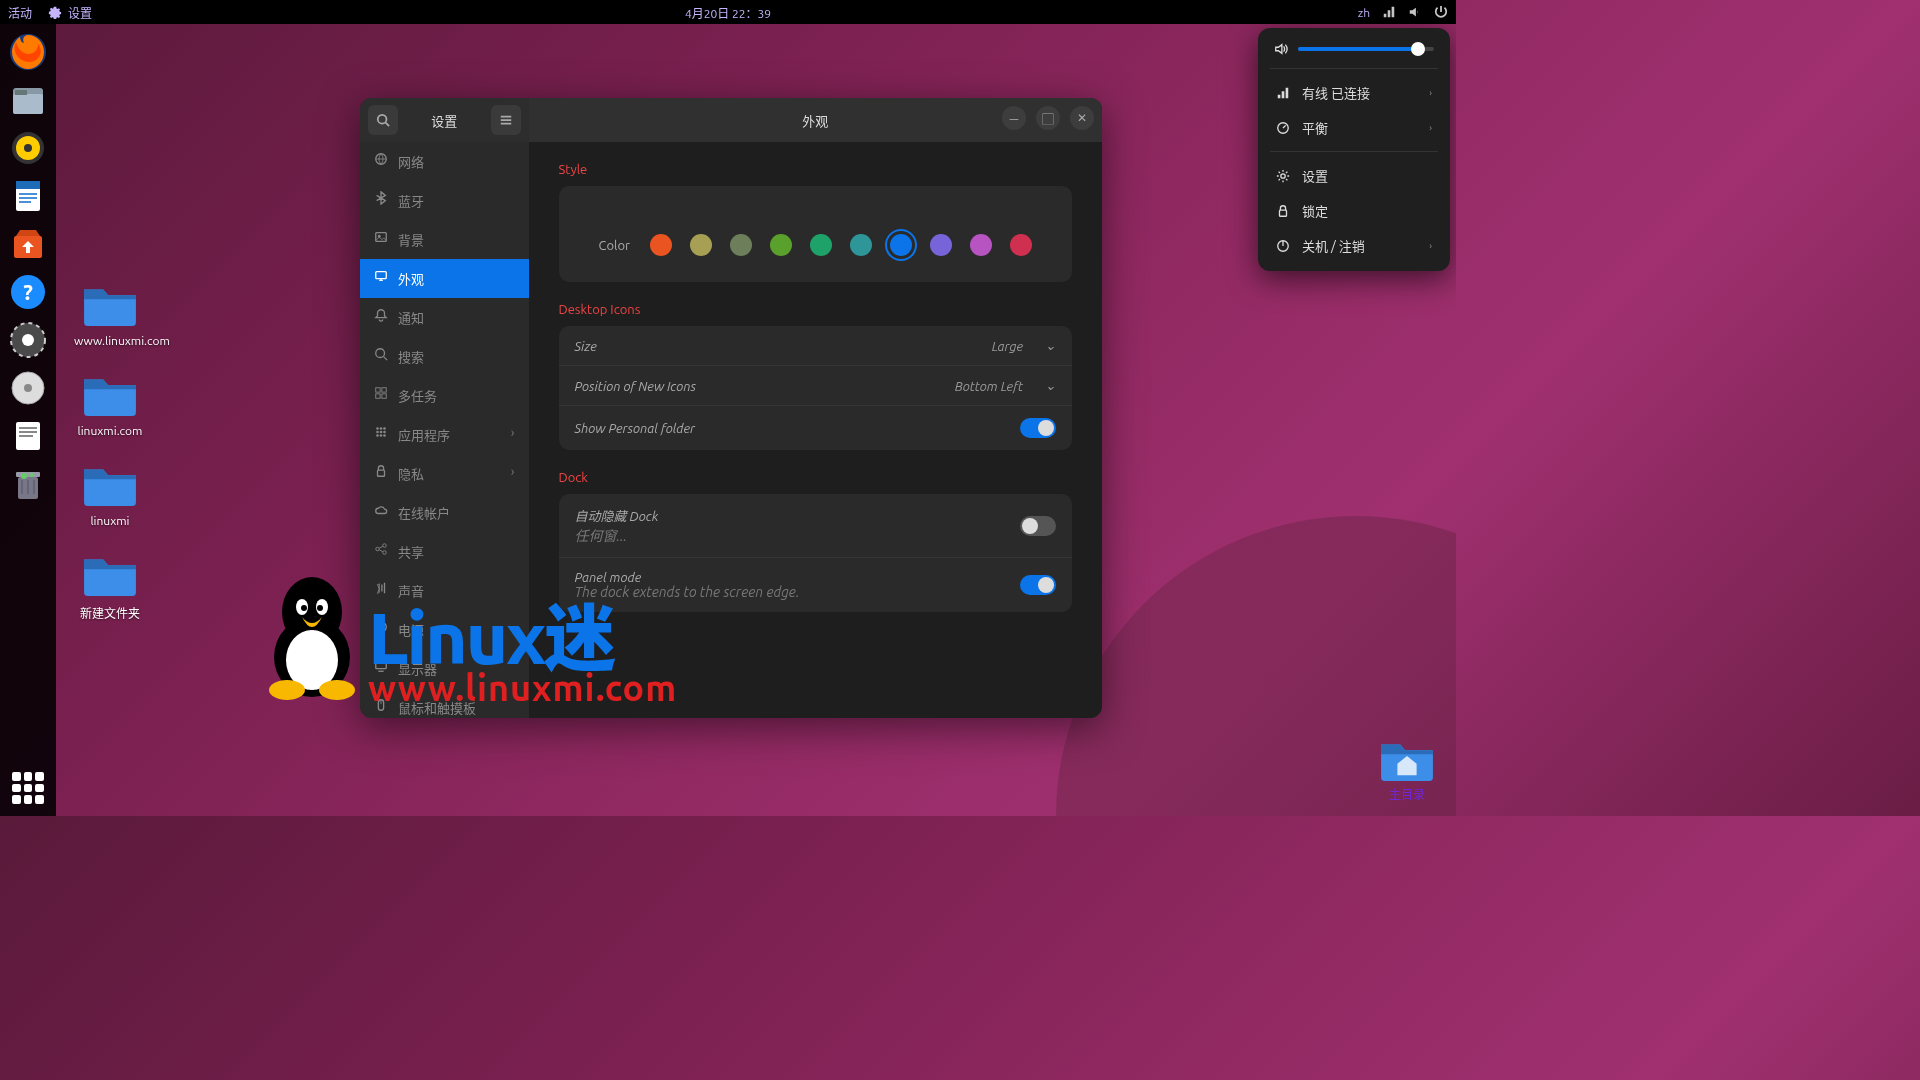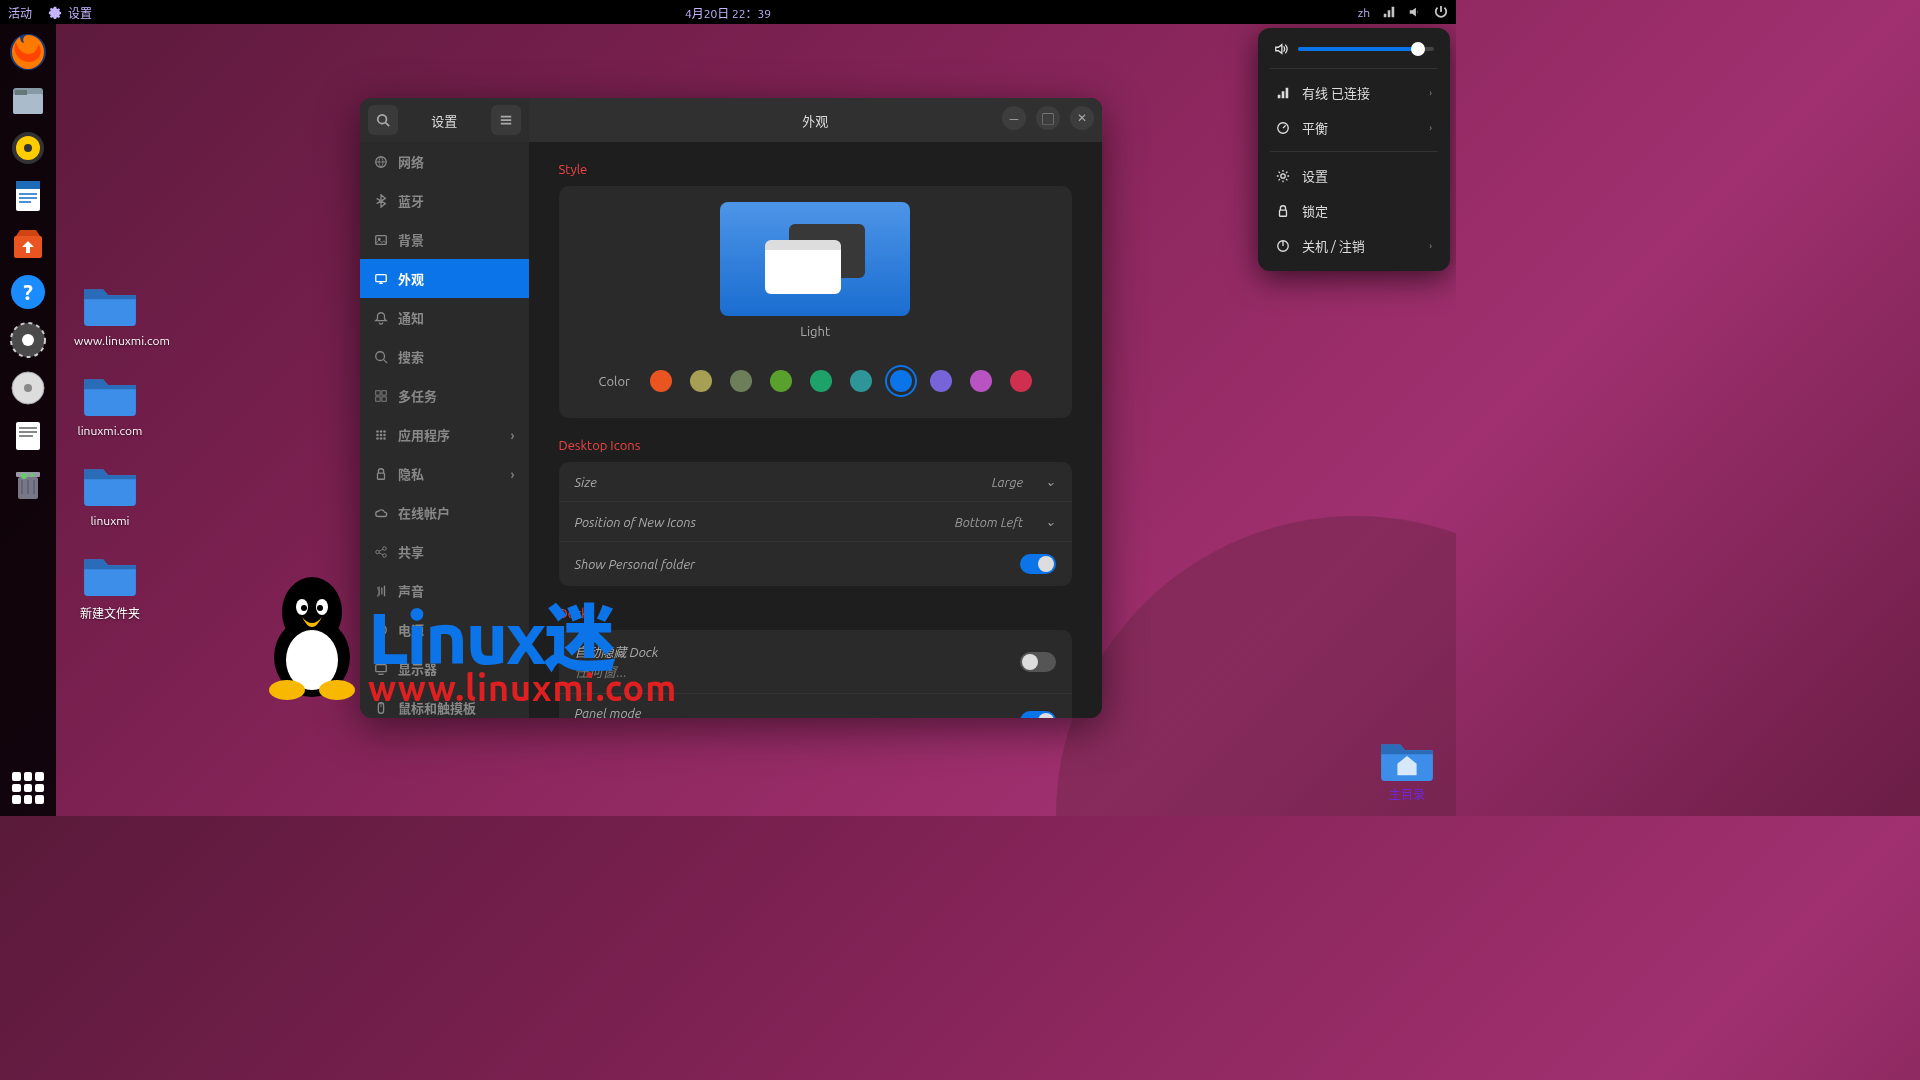--- a/index.html
+++ b/index.html
@@ -27,21 +27,21 @@
 .desktop-icon .folder { width: 58px; height: 48px; margin: 0 auto 4px; }
 .desktop-icon .label { text-shadow: 0 1px 2px rgba(0,0,0,0.6); white-space: nowrap; }
 
 
 .window { position: absolute; left: 360px; top: 98px; width: 742px; height: 620px; background: #303030; border-radius: 12px; overflow: hidden; box-shadow: 0 10px 40px rgba(0,0,0,0.5); display: flex; z-index: 60; }
 .win-sidebar { width: 184px; background: #2a2a2a; display: flex; flex-direction: column; }
 .win-sidebar-header { height: 44px; display: flex; align-items: center; justify-content: space-between; padding: 0 8px; background: #2d2d2d; }
 .hdr-btn { width: 30px; height: 30px; border-radius: 6px; background: #3a3a3a; display: flex; align-items: center; justify-content: center; cursor: pointer; }
 .win-sidebar-title { color: #ddd; font-size: 13px; flex: 1; text-align: center; }
 .sidebar-list { overflow-y: auto; flex: 1; }
-.sidebar-item { display: flex; align-items: center; padding: 10px 14px; color: #888; font-size: 13px; cursor: pointer; gap: 10px; font-weight: bold; }
+.sidebar-item { display: flex; padding: 10px 14px; color: #888; font-size: 13px; cursor: pointer; gap: 10px; }
 .sidebar-item.active { background: #0a74e8; color: #fff; }
 .sidebar-item .chev { margin-left: auto; color: #777; }
 .win-main { flex: 1; display: flex; flex-direction: column; background: #1e1e1e; }
 .win-main-header { height: 44px; background: #303030; display: flex; align-items: center; justify-content: center; position: relative; color: #ddd; font-size: 13px; }
 .win-controls { position: absolute; right: 8px; top: 8px; display: flex; gap: 10px; }
 .win-ctrl { width: 24px; height: 24px; border-radius: 50%; background: #3d3d3d; display: flex; align-items: center; justify-content: center; cursor: pointer; color: #aaa; font-size: 12px; }
 .win-content { padding: 20px 30px; overflow-y: auto; flex: 1; color: #aaa; font-size: 13px; }
 .section-label { margin-bottom: 10px; color: #ef4444; font-size: 13px; }
 .section-box { background: #2a2a2a; border-radius: 10px; margin-bottom: 20px; }
 .style-box { display: flex; padding: 16px 20px 12px; gap: 22px; justify-content: center; flex-wrap: wrap; }
@@ -390,29 +390,20 @@
       <div class="win-controls">
         <div class="win-ctrl">－</div>
         <div class="win-ctrl">▢</div>
         <div class="win-ctrl">✕</div>
       </div>
     </div>
     <div class="win-content">
       <div class="section-label">Style</div>
       <div class="section-box style-box">
         <div class="style-thumbs">
-          <div class="style-opt">
-            <div class="style-thumb light">
-                <div class="thumb-windows">
-                  <div class="tw1"></div>
-                  <div class="tw2"></div>
-                </div>
-              </div>
-            <div>Light</div>
-          </div>
         </div>
         <div class="color-row">
           <span>Color</span>
           <div class="swatches" id="swatches">
               <div class="swatch" style="background: rgb(233, 84, 32);"></div>
               <div class="swatch" style="background: rgb(167, 160, 84);"></div>
               <div class="swatch" style="background: rgb(109, 127, 90);"></div>
               <div class="swatch" style="background: rgb(90, 160, 44);"></div>
               <div class="swatch" style="background: rgb(31, 162, 106);"></div>
               <div class="swatch" style="background: rgb(46, 149, 152);"></div>

